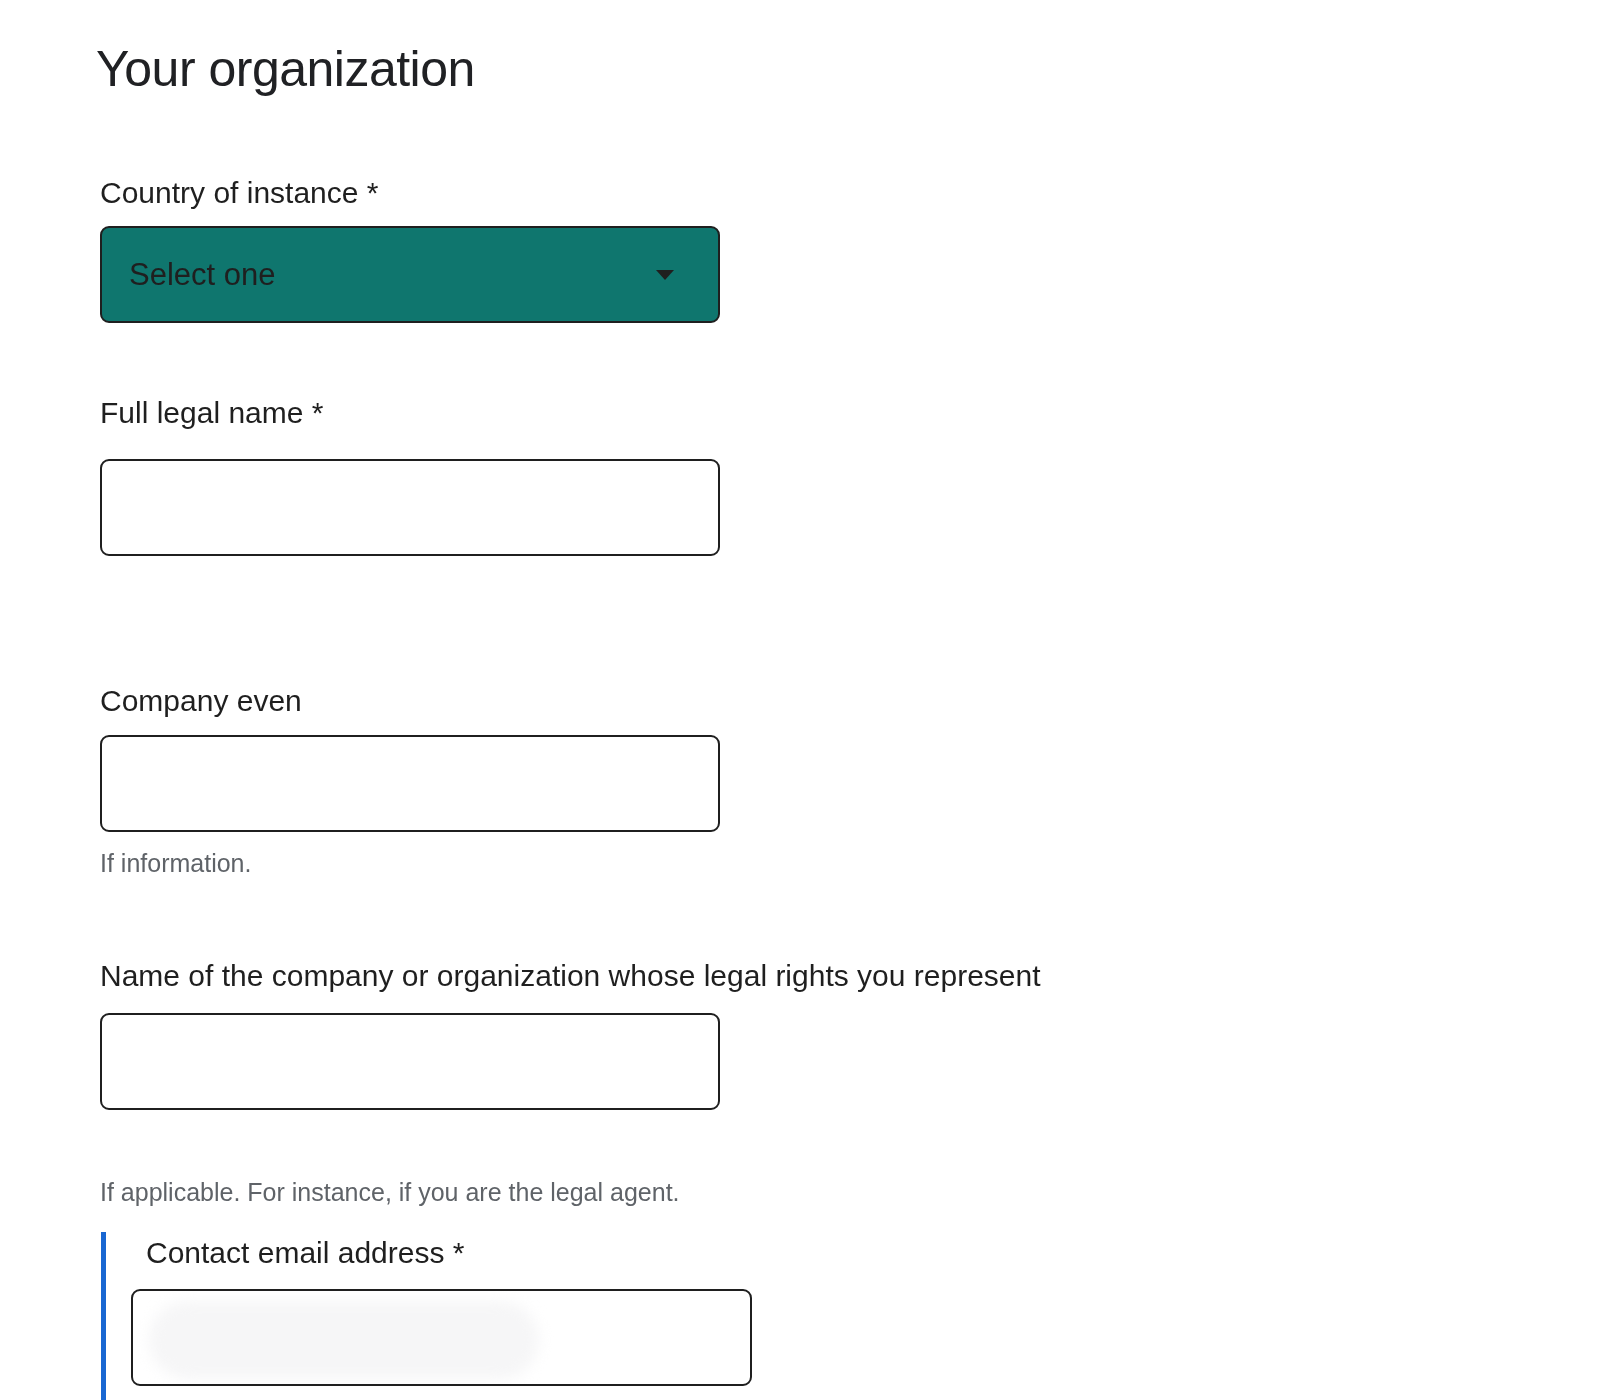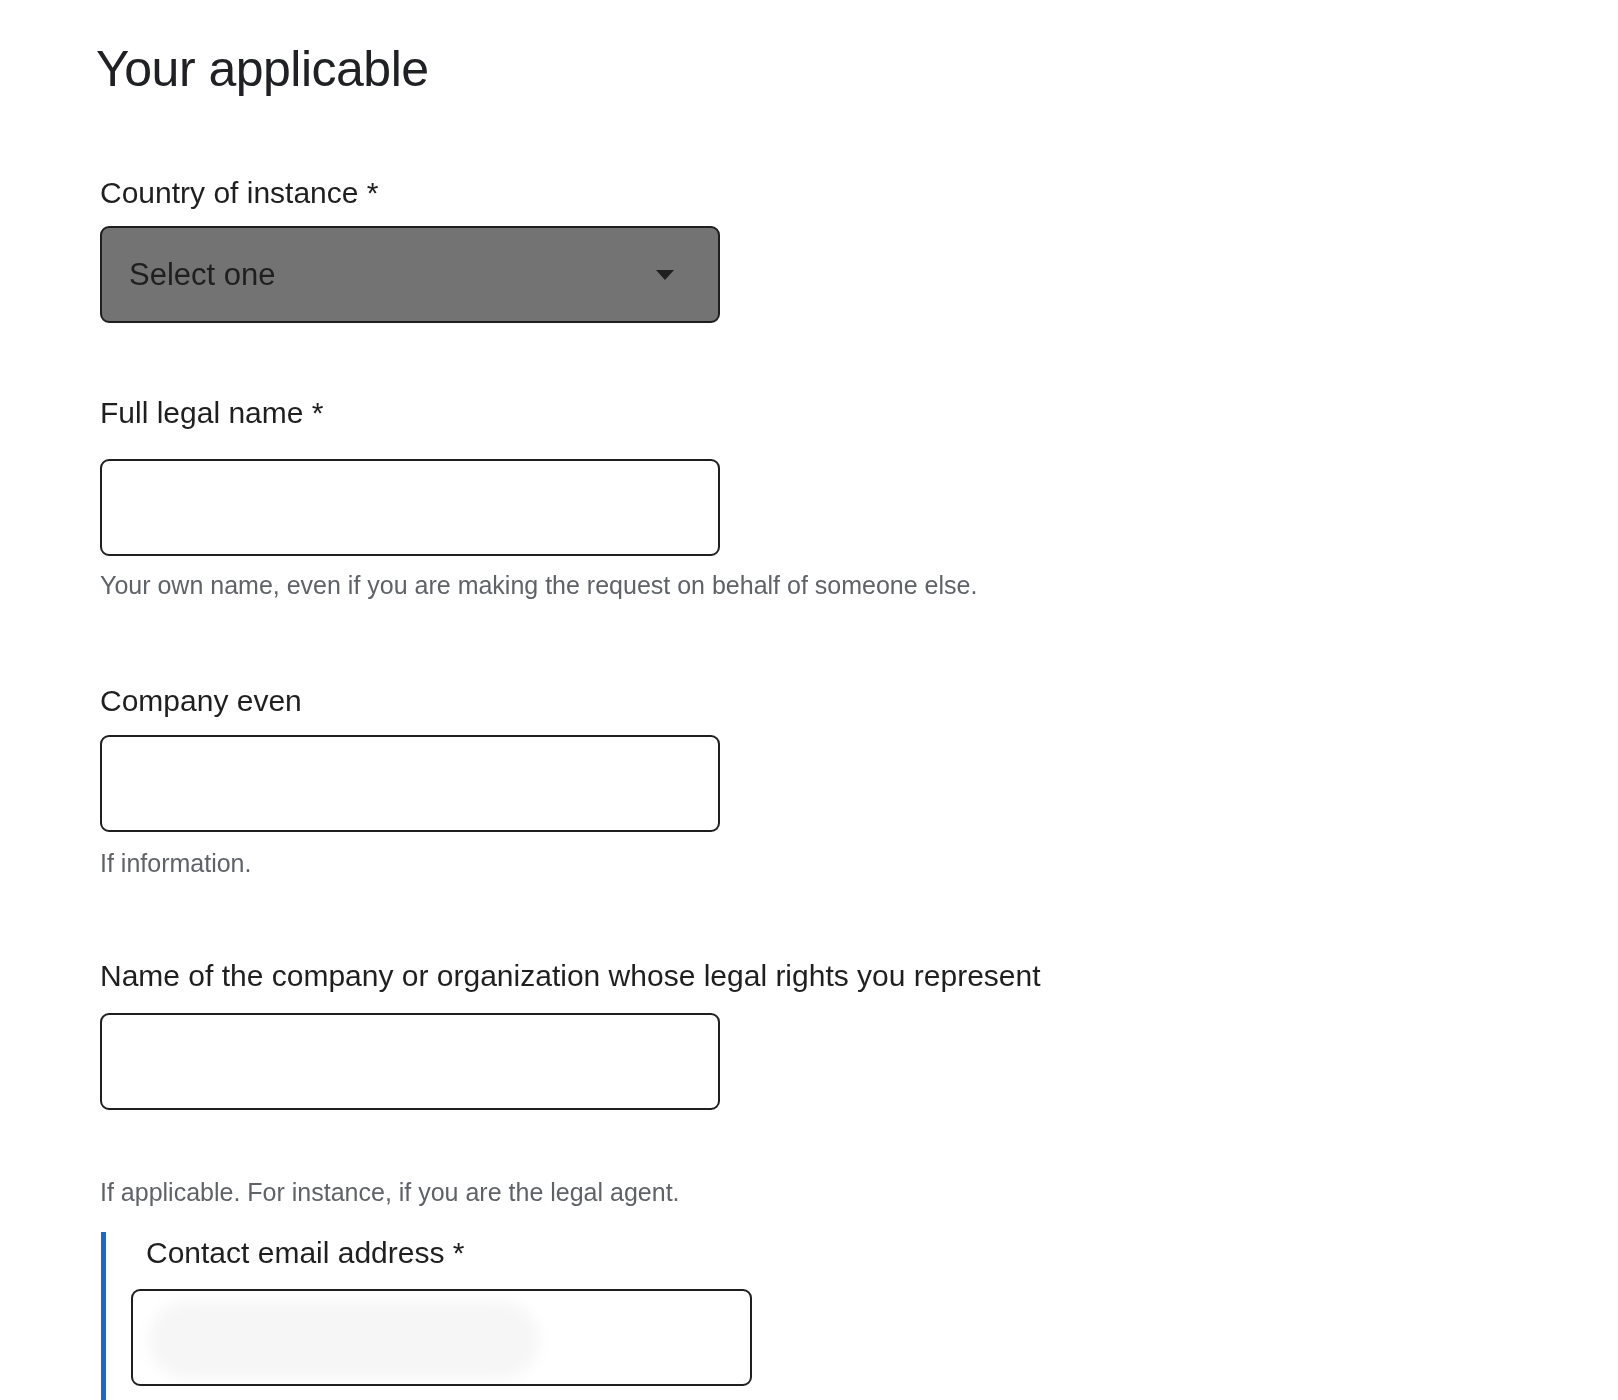--- a/index.html
+++ b/index.html
@@ -42,21 +42,21 @@
     white-space: nowrap;
   }
   .box {
     position: absolute;
     left: 100px;
     width: 620px;
     height: 97px;
     box-sizing: border-box;
     border: 2px solid #1f1f1f;
     border-radius: 9px;
-    background: #737373;
+    background: #0f766e;
   }
   .select-box {
     display: flex;
     align-items: center;
     justify-content: space-between;
     padding: 0 44px 0 27px;
     cursor: pointer;
   }
   .select-value {
     font-size: 31px;
@@ -127,31 +127,30 @@
   .h-company { top: 849px; }
   .l-org     { top: 959px; }
   .i-org     { top: 1013px; }
   .h-org     { top: 1178px; text-align: center; }
 </style>
 </head>
 <body>
 
 <div class="page">
 
-  <h1 class="title">Your applicable</h1>
+  <h1 class="title">Your organization</h1>
 
   <div class="field-label l-country">Country of instance *</div>
   <div class="box select-box b-country">
     <span class="select-value">Select one</span>
     <span class="arrow-down"></span>
   </div>
 
   <div class="field-label l-name">Full legal name *</div>
   <input type="text" class="text-input i-name" value="" style="">
-  <div class="helper h-name">Your own name, even if you are making the request on behalf of someone else.</div>
 
   <div class="field-label l-company">Company even</div>
   <input type="text" class="text-input i-company" value="" style="">
   <div class="helper h-company">If information.</div>
 
   <div class="field-label l-org">Name of the company or organization whose legal rights you represent</div>
   <input type="text" class="text-input i-org" value="" style="">
   <div class="helper h-org">If applicable. For instance, if you are the legal agent.</div>
 
   <div class="active-bar"></div>

